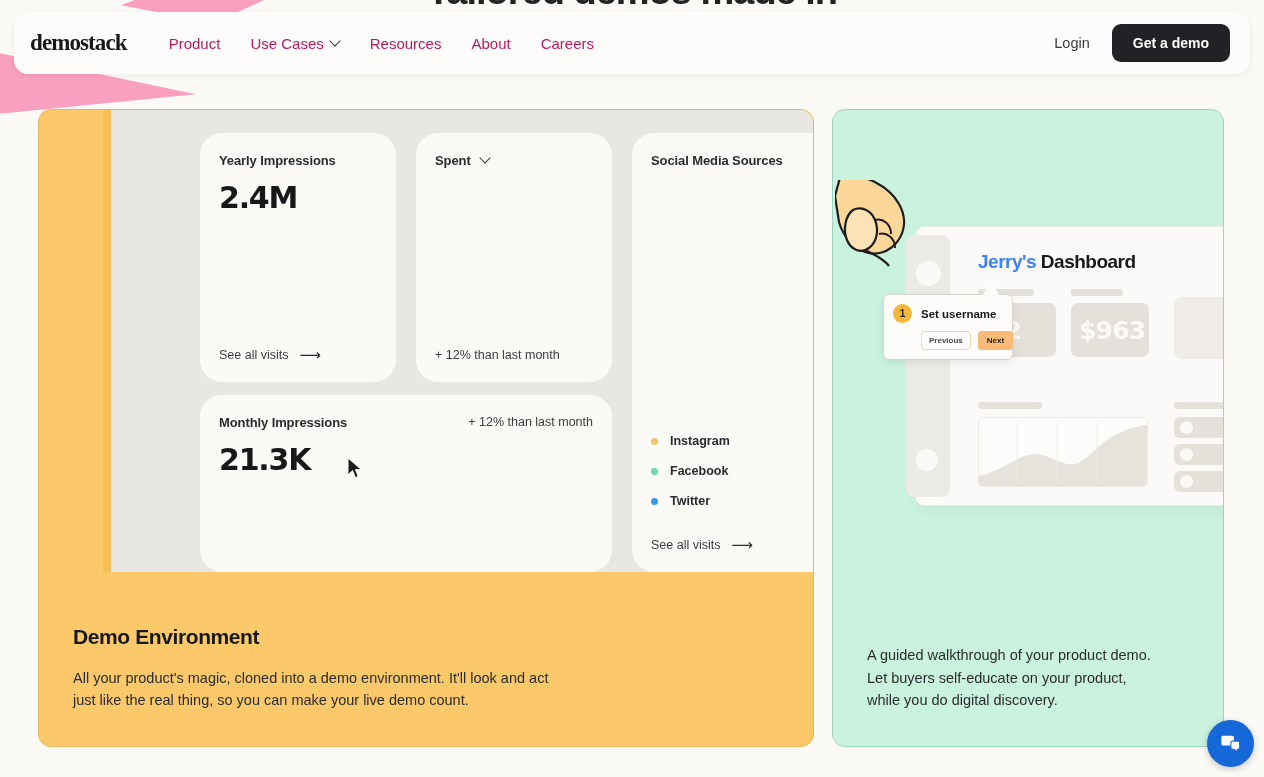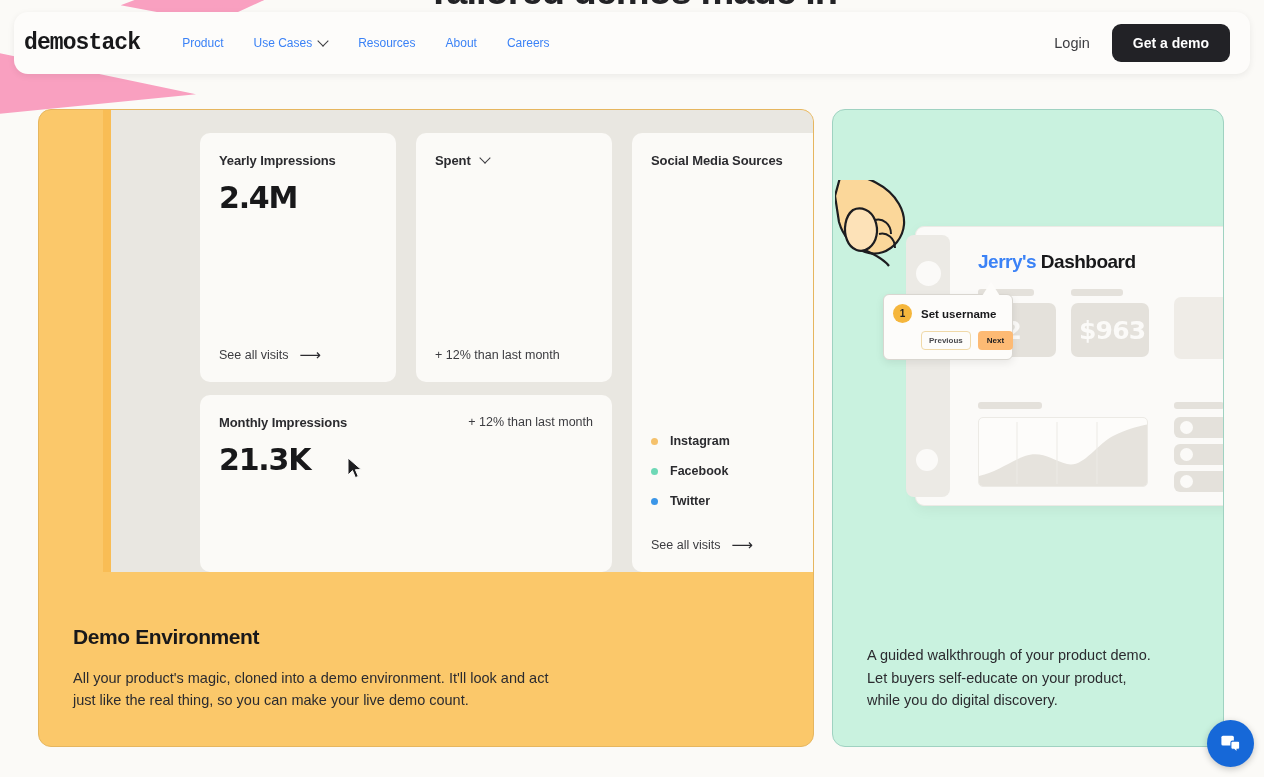--- a/index.html
+++ b/index.html
@@ -39,26 +39,26 @@
     position: absolute; z-index: 4;
     left: 14px; top: 12px; right: 14px; height: 62px;
     background: #fdfcfa;
     border-radius: 14px;
     box-shadow: 0 2px 7px rgba(0,0,0,.07);
     display: flex; align-items: center;
     padding: 0 20px 0 10px;
   }
   .brand {
     font-size: 23px; font-weight: 700; letter-spacing: -0.9px;
-    color: #18181a; margin-left: 0; margin-right: 42px;
-    font-family: Liberation Mono, monospace;
+    color: #18181a; margin-left: 6px; margin-right: 42px;
+    font-family: Liberation Serif, serif;
   }
   .nav-links { display: flex; align-items: center; gap: 30px; }
   .nav-link {
-    font-size: 12px; color: #3b82f6; cursor: pointer;
+    font-size: 15px; color: #be185d; cursor: pointer;
     display: flex; align-items: center; gap: 7px; white-space: nowrap;
   }
   .chev { display: inline-block; width: 9px; height: 9px; position: relative; top: -2px; }
   .chev::after {
     content: ""; position: absolute; left: 0; top: 0;
     width: 7px; height: 7px;
     border-right: 1.6px solid #3c3c40; border-bottom: 1.6px solid #3c3c40;
     transform: rotate(45deg);
   }
   .nav-right { margin-left: auto; display: flex; align-items: center; gap: 22px; }
@@ -104,21 +104,21 @@
     background: #e9e7e1;
     border-left: 1px solid #e0ddd6;
   }
   .amber-strip {
     position: absolute; left: 64px; top: 0; width: 8px; height: 462px;
     background: #f9bd55;
   }
   .amber-visual-inner { position: absolute; inset: 0; padding: 14px 0 0 30px; }
 
   .mini-card {
-    position: absolute; background: #fbfaf7; border-radius: 10px;
+    position: absolute; background: #fbfaf7; border-radius: 22px;
   }
   .mc-yearly  { left: 96px;  top: 23px;  width: 196px; height: 249px; }
   .mc-spent   { left: 312px; top: 23px;  width: 196px; height: 249px; }
   .mc-monthly { left: 96px;  top: 285px; width: 412px; height: 177px; }
   .mc-social  { left: 528px; top: 23px;  width: 248px; height: 439px; }
 
   .mc-pad { padding: 20px 19px; height: 100%; position: relative; }
   .mc-label {
     font-size: 13px; font-weight: 700; color: #2b2b2f; letter-spacing: -0.1px;
     display: flex; align-items: center; gap: 10px;

